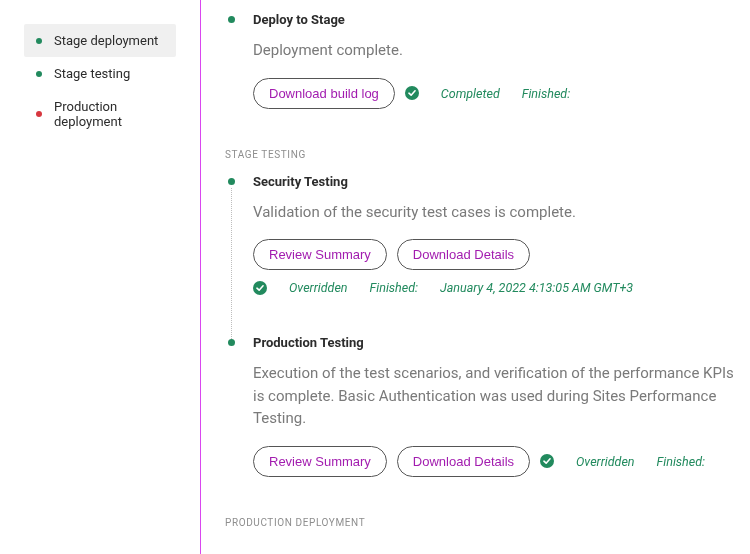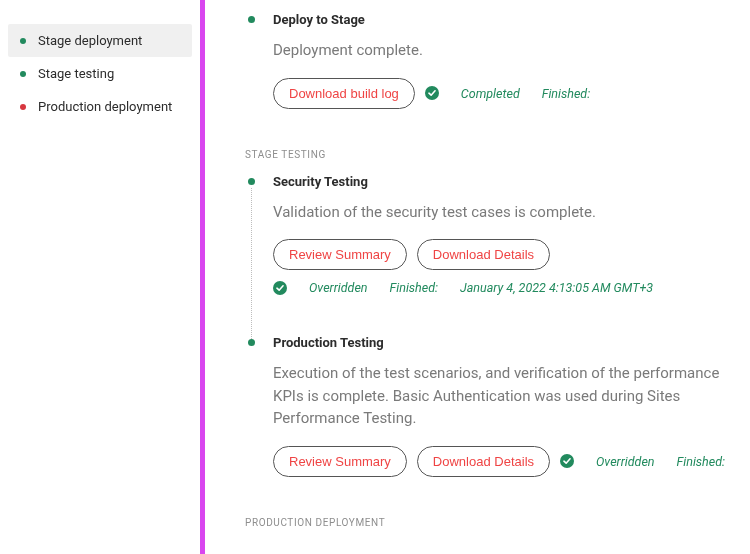--- a/index.html
+++ b/index.html
@@ -1,34 +1,34 @@
 <!DOCTYPE html>
 <html><head>
   <meta charset="utf-8">
   <style>
     * { box-sizing: border-box; margin: 0; padding: 0; }
     html, body { font-family: -apple-system, BlinkMacSystemFont, "Segoe UI", Roboto, sans-serif; font-size: 13px; color: #2c2c2c; background: #fff; }
     .page { display: flex; width: 750px; height: 554px; }
-    .sidebar { width: 200px; flex-shrink: 0; padding: 24px 8px; }
+    .sidebar { width: 200px; flex-shrink: 0; padding: 24px 24px; }
     .sidebar-item { display: flex; align-items: center; padding: 9px 12px; font-size: 13px; color: #2c2c2c; cursor: pointer; border-radius: 2px; }
     .sidebar-item.active { background: #f0f0f0; }
     .sidebar-item .dot { width: 6px; height: 6px; border-radius: 50%; margin-right: 12px; flex-shrink: 0; }
     .dot-green { background: #228a5e; }
     .dot-red { background: #d7373f; }
-    .main { flex: 1; border-left: 5px solid #d946ef; padding: 12px 12px 24px 40px; overflow-y: auto; position: relative; min-width: 0; }
+    .main { flex: 1; border-left: 1px solid #d946ef; padding: 12px 12px 24px 24px; overflow-y: auto; position: relative; min-width: 0; }
     .section-header { font-size: 10px; letter-spacing: 0.06em; color: #8e8e8e; margin: 24px 0 14px 0; }
     .step { position: relative; padding-left: 28px; margin-bottom: 40px; }
     .step::before { content: ''; position: absolute; left: 3px; top: 4px; width: 7px; height: 7px; border-radius: 50%; }
     .step.green::before { background: #228a5e; }
     .step.red::before { background: #d7373f; }
     .step.connect::after { content: ''; position: absolute; left: 6px; top: 14px; width: 0; border-left: 1px dotted #bdbdbd; height: calc(100% + 30px); }
     .step-title { font-weight: 700; font-size: 13px; margin-bottom: 12px; }
     .step-desc { font-size: 15px; color: #7a7a7a; margin-bottom: 16px; line-height: 1.5; }
     .step-actions { display: flex; align-items: center; flex-wrap: wrap; gap: 10px; }
-    .btn { display: inline-flex; align-items: center; padding: 7px 15px; border: 1.5px solid #555; border-radius: 18px; font-size: 13px; color: #ef4444; background: #fff; cursor: pointer; font-weight: 500; white-space: nowrap; }
+    .btn { display: inline-flex; align-items: center; padding: 7px 15px; border: 1.5px solid #555; border-radius: 18px; font-size: 13px; color: #a21caf; background: #fff; cursor: pointer; font-weight: 500; white-space: nowrap; }
     .status-wrap { display: flex; align-items: center; gap: 22px; font-size: 12.5px; white-space: nowrap; }
     .status-text { font-style: italic; }
     .status-success { color: #228a5e; }
     .check-icon { width: 14px; height: 14px; }
   </style>
 </head>
 <body>
 
 <div class="page">
   <nav class="sidebar">

